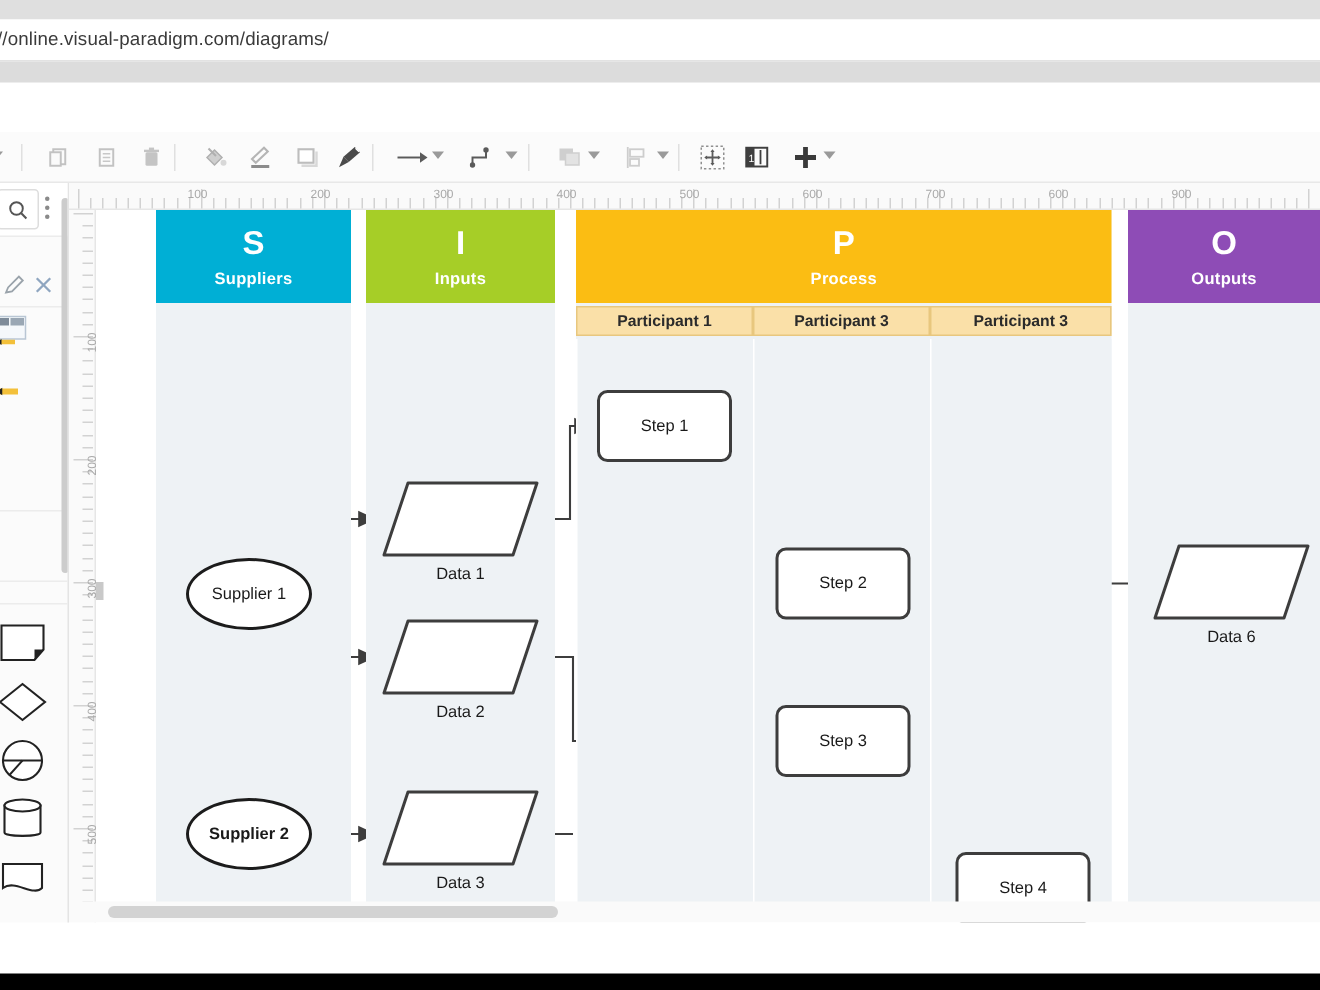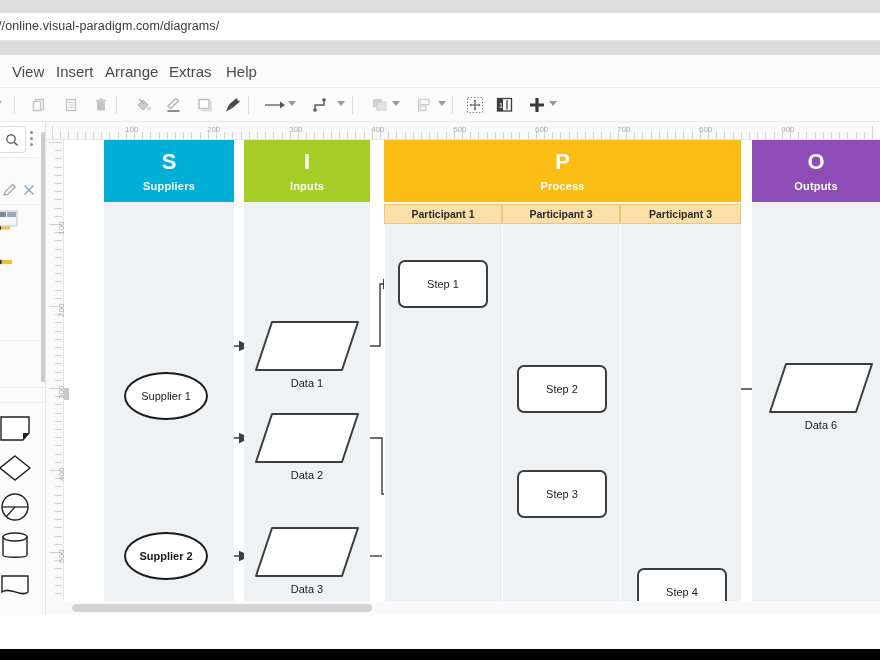--- a/index.html
+++ b/index.html
@@ -109,27 +109,20 @@
 <body>
 
 <div id="app">
 
   <div class="chrome-top"></div>
   <div class="urlbar">
     <span class="url">//online.visual-paradigm.com/diagrams/</span>
   </div>
   <div class="chrome-band"></div>
 
-  <div class="menubar" id="menubar">
-      <div class="mi" style="left: 8px;">View</div>
-      <div class="mi" style="left: 52px;">Insert</div>
-      <div class="mi" style="left: 101px;">Arrange</div>
-      <div class="mi" style="left: 165px;">Extras</div>
-      <div class="mi" style="left: 222px;">Help</div>
-    </div>
 
   <div class="toolbar" id="toolbar">
       <div class="tbsep" style="left: 14px;"></div>
       <div class="tbsep" style="left: 116px;"></div>
       <div class="tbsep" style="left: 248px;"></div>
       <div class="tbsep" style="left: 352px;"></div>
       <div class="tbsep" style="left: 452px;"></div>
       <div class="caret" style="left: -6px;"></div>
       <div class="tb" style="left: 26px;">
         <svg width="16" height="16" viewBox="0 0 16 16">

